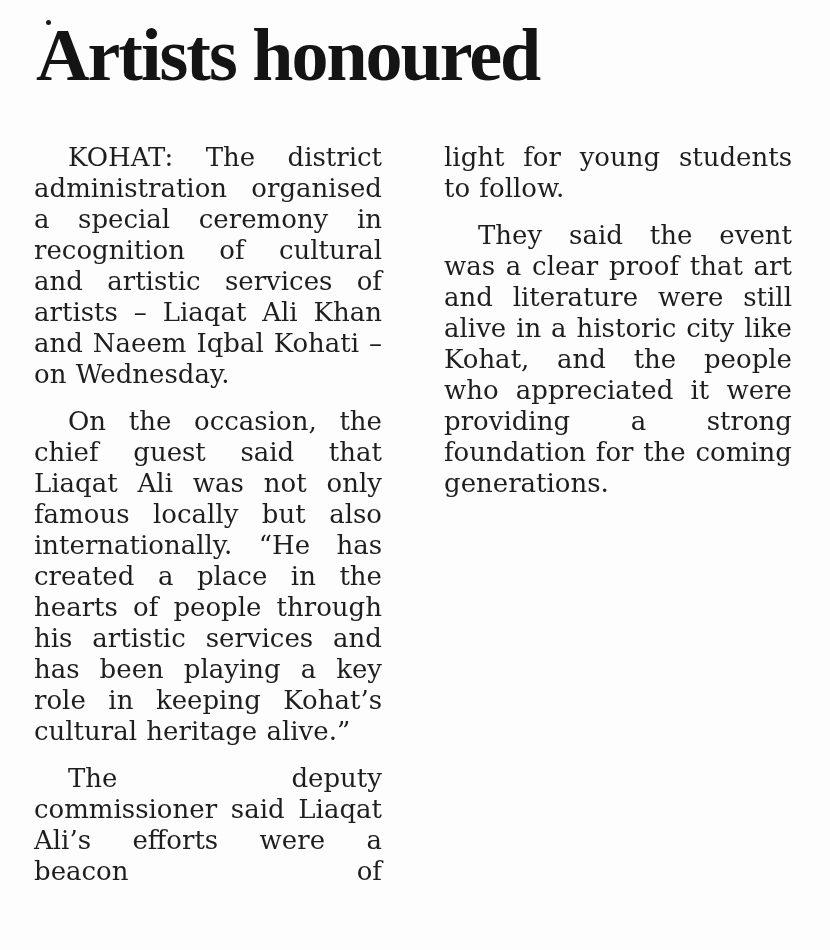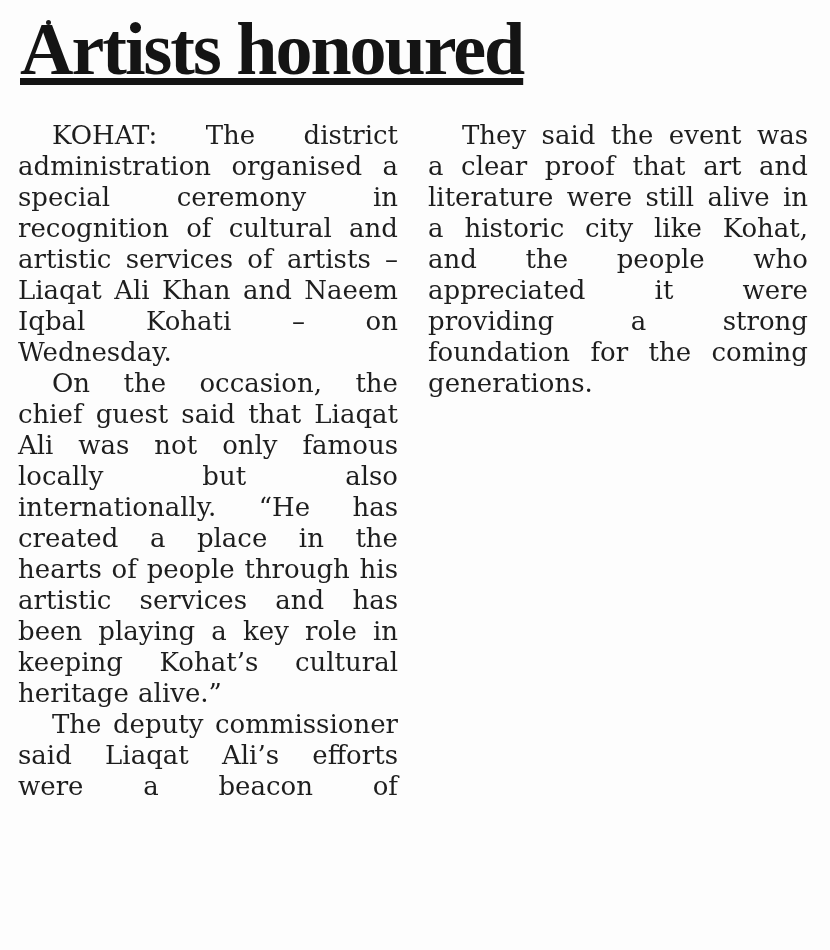--- a/index.html
+++ b/index.html
@@ -14,43 +14,42 @@
     font-family:"DejaVu Serif", serif;
   }
   .sheet{
     position:relative;
     width:830px;
     height:950px;
     background:var(--paper);
     overflow:hidden;
   }
   .headline{
-    margin:0;
-    padding:10px 0 0 20px;
+    margin:16px;
+    padding:0 0 0 20px;
     font-family:"Liberation Serif", serif;
     font-weight:bold;
     font-size:74px;
     line-height:1.06;
     letter-spacing:-2px;
     color:var(--headline-ink);
     white-space:nowrap;
-    text-decoration:underline;
   }
   .columns{
     display:flex;
     gap:30px;
     padding:0 22px 0 18px;
     margin-top:32px;
   }
   .column{
     flex:0 0 380px;
     width:380px;
   }
   .column p{
-    margin:0;
+    margin:16px;
     font-family:"DejaVu Serif", serif;
     font-size:26px;
     line-height:31px;
     color:var(--ink);
     text-align:justify;
     -webkit-hyphens:auto;
     hyphens:auto;
     word-spacing:1px;
   }
   .column p.indent{ text-indent:34px; }
@@ -69,16 +68,17 @@
 <div class="sheet">
   <div class="scan-speck"></div>
   <h1 class="headline">Artists honoured</h1>
   <div class="columns">
     <div class="column">
         <p class="indent">KOHAT: The district administration organised a special ceremony in recognition of cultural and artistic services of artists – Liaqat Ali Khan and Naeem Iqbal Kohati – on Wednesday.</p>
         <p class="indent">On the occasion, the chief guest said that Liaqat Ali was not only famous locally but also internationally. “He has created a place in the hearts of people through his artistic services and has been playing a key role in keeping Kohat’s cultural heritage alive.”</p>
         <p class="indent justify-last">The deputy commissioner said Liaqat Ali’s efforts were a beacon of</p>
       </div>
     <div class="column">
+        <p class="">light for young students to follow.</p>
         <p class="indent">They said the event was a clear proof that art and literature were still alive in a historic city like Kohat, and the people who appreciated it were providing a strong foundation for the coming generations. </p>
       </div>
   </div>
 </div>
 
 </body></html>

